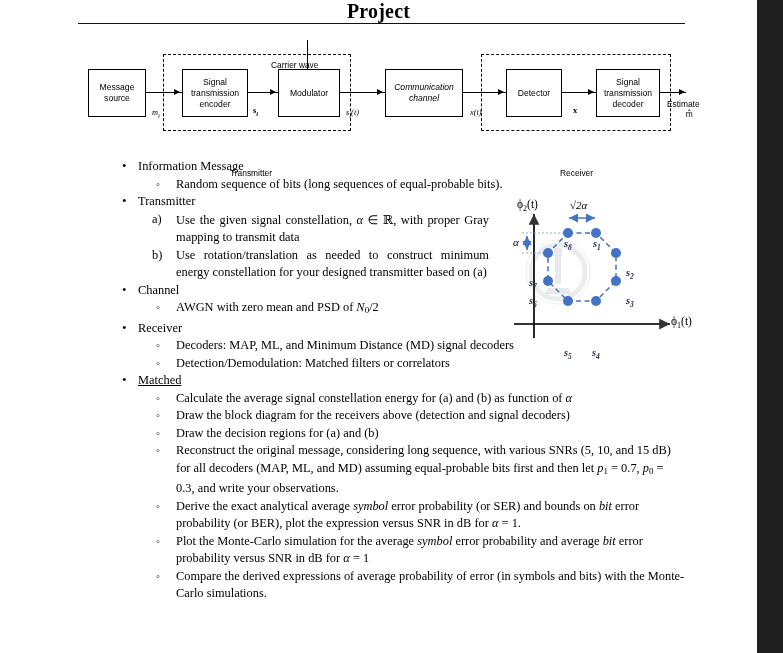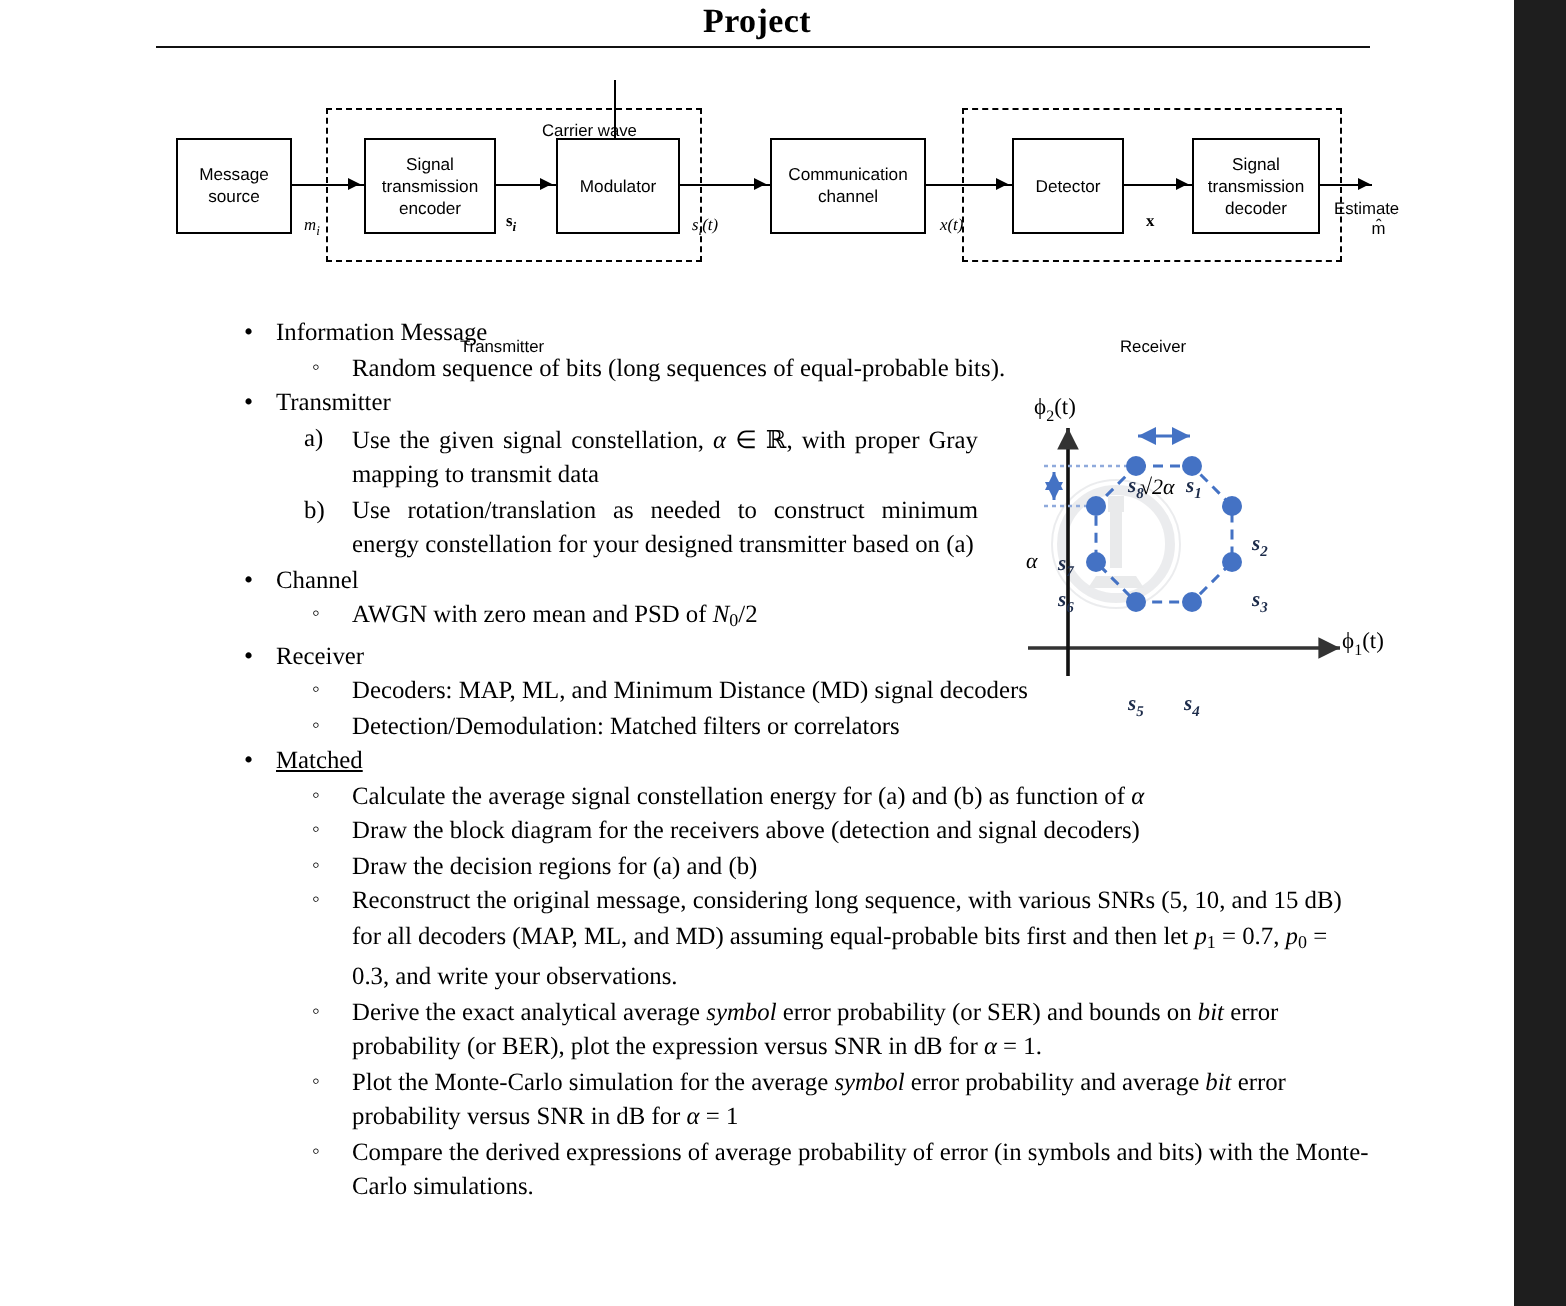--- a/index.html
+++ b/index.html
@@ -32,21 +32,21 @@
   }
 
   
   .doc-title {
     position: absolute;
     left: 0; top: 0;
     width: 757px;
     text-align: center;
     font-family: "Liberation Serif", serif;
     font-weight: bold;
-    font-size: 17px;
+    font-size: 20px;
     letter-spacing: .2px;
     line-height: 22px;
   }
   .title-rule {
     position: absolute;
     left: 78px; top: 23px;
     width: 607px;
     height: 0;
     border-top: 1.6px solid #111;
   }
@@ -212,21 +212,20 @@
     white-space: nowrap;
   }
   .cst-ax sub { font-size: 8px; }
   .cst-dim {
     position: absolute;
     font-family: "Liberation Serif", serif;
     font-style: italic;
     font-size: 11px;
     color: #000;
     white-space: nowrap;
-    margin-top: 39px;
   }
 </style>
 </head>
 <body>
 
 <div class="page">
 
   <div class="doc-title">Project</div>
   <div class="title-rule"></div>
 
@@ -247,21 +246,21 @@
     </div>
 
     <div class="bd-box" style="left:104px; top:43px; width:66px; height:48px;">
       <div><span>Signal</span><br><span>transmission</span><br><span>encoder</span></div>
     </div>
 
     <div class="bd-box" style="left:200px; top:43px; width:62px; height:48px;">
       <div><span>Modulator</span></div>
     </div>
 
-    <div class="bd-box" style="left:307px; top:43px; width:78px; height:48px;">
+    <div class="bd-box" style="left:307px; top:43px; width:78px; height:48px;font-style:italic;">
       <div><span>Communication</span><br><span>channel</span></div>
     </div>
 
     <div class="bd-box" style="left:428px; top:43px; width:56px; height:48px;">
       <div><span>Detector</span></div>
     </div>
 
     <div class="bd-box" style="left:518px; top:43px; width:64px; height:48px;">
       <div><span>Signal</span><br><span>transmission</span><br><span>decoder</span></div>
     </div>

